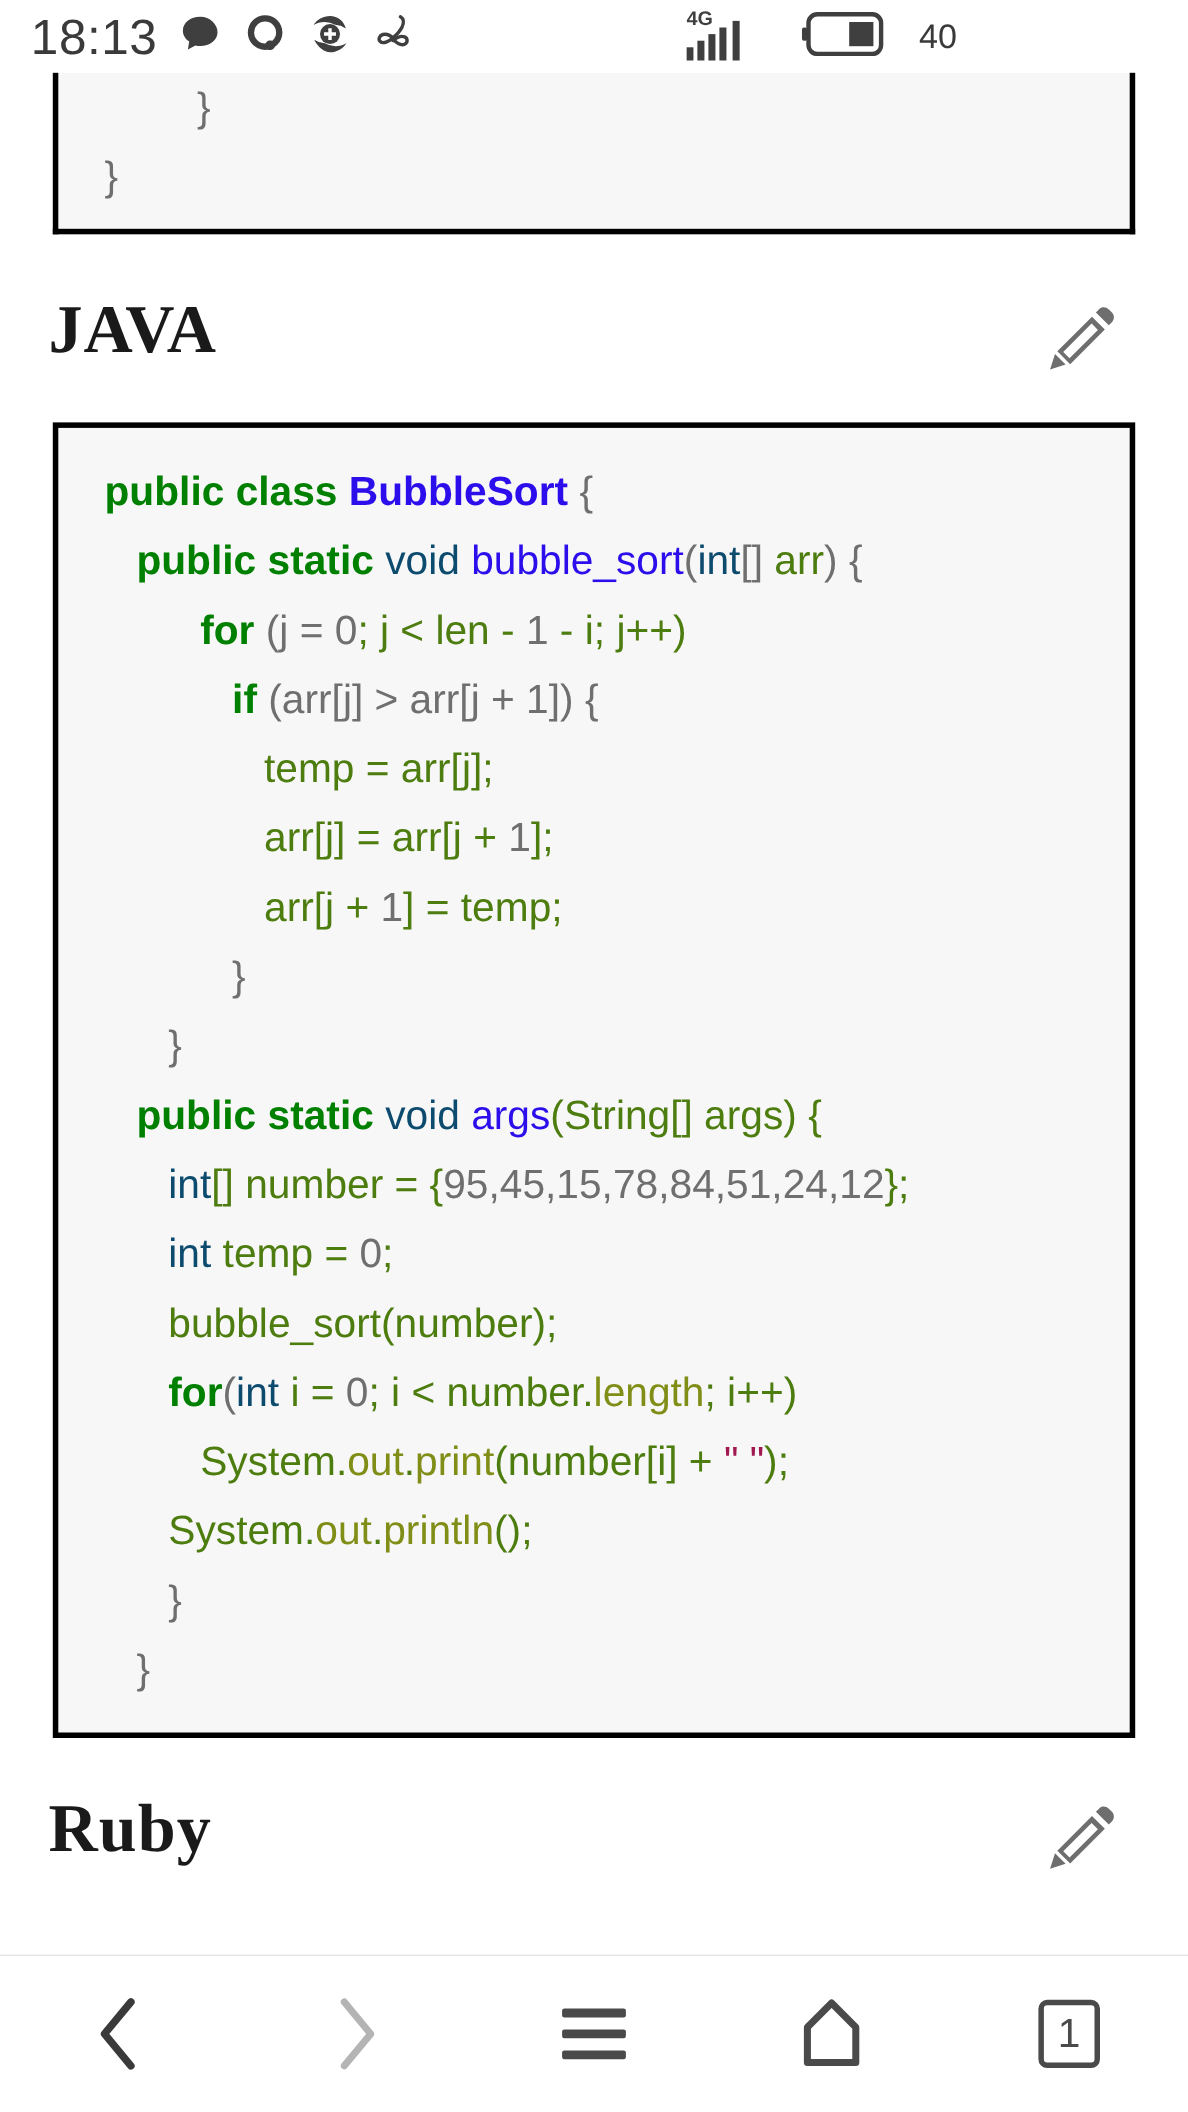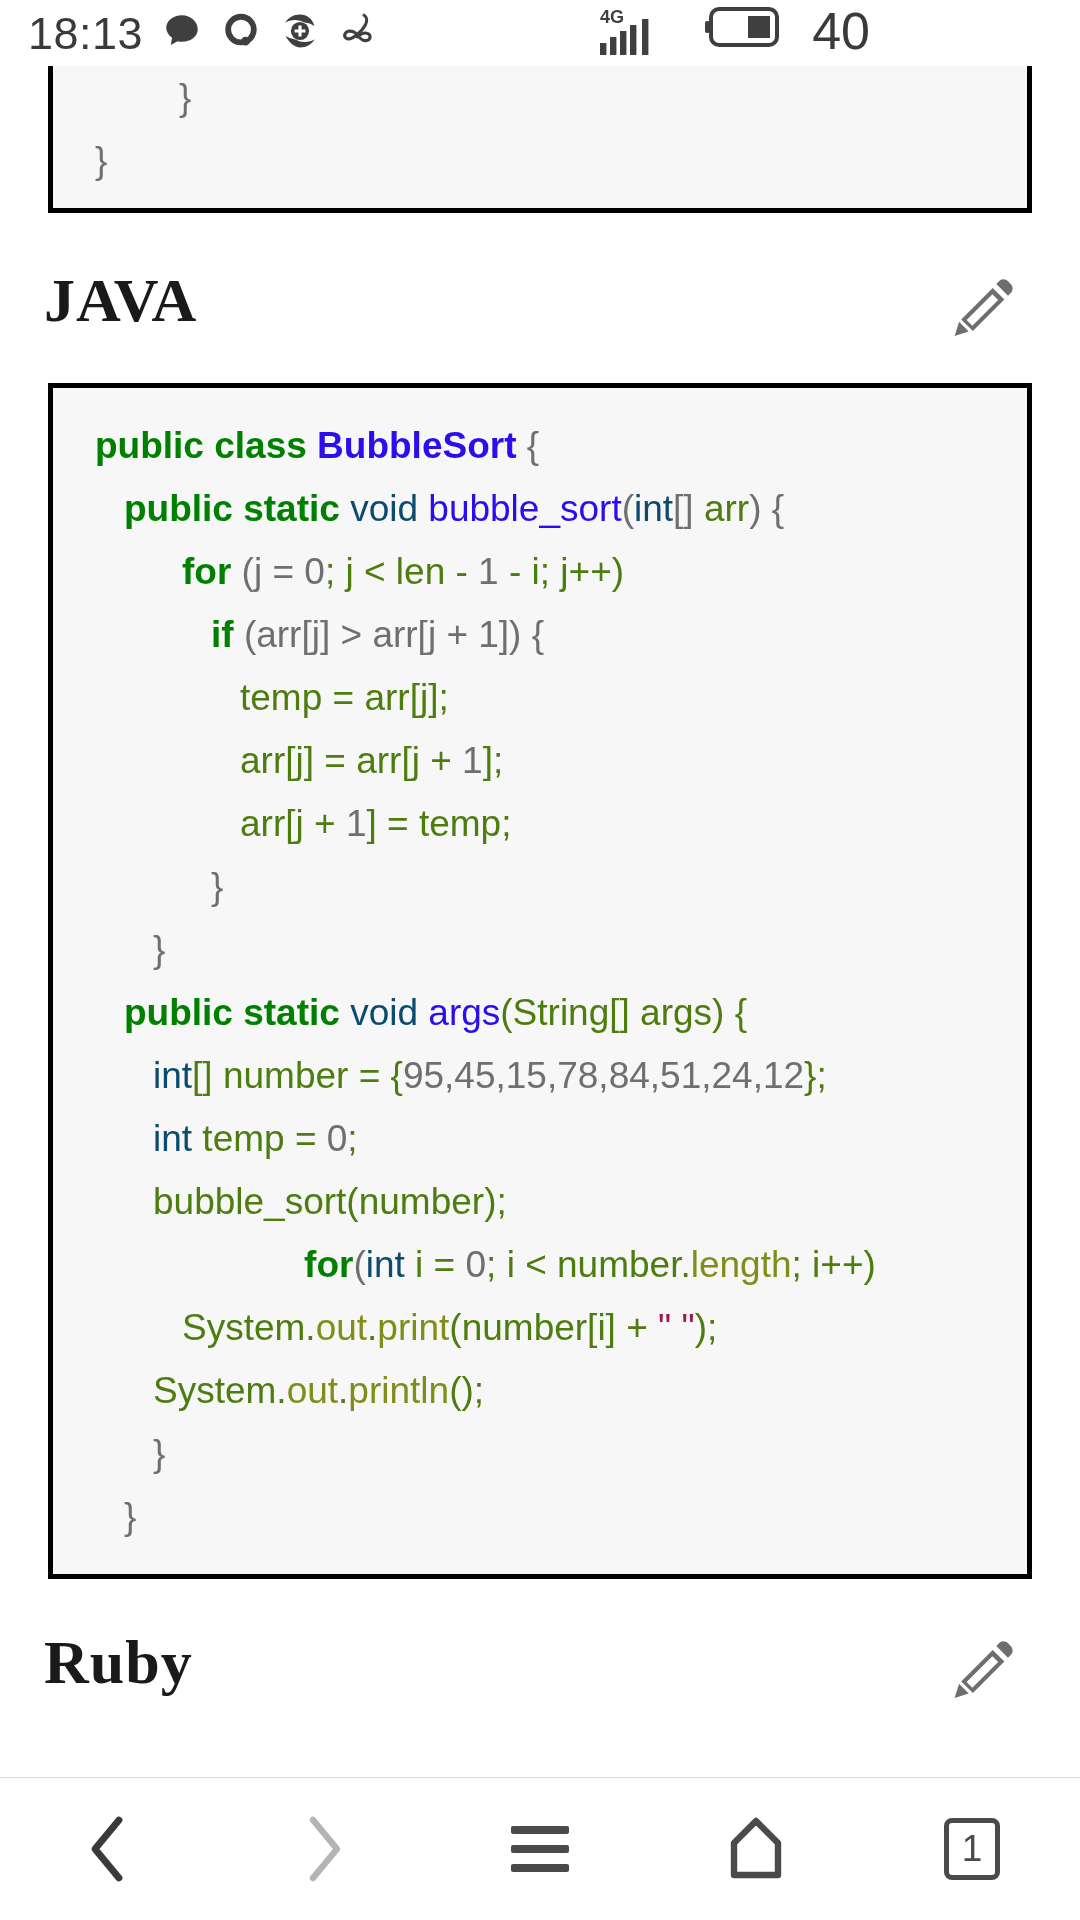--- a/index.html
+++ b/index.html
@@ -17,22 +17,22 @@
     display:flex; align-items:center; justify-content:space-between;
     padding:0 26px 0 28px; background:#fff;
   }
   .sb-left{ display:flex; align-items:center; gap:18px; }
   .sb-time{
     font-size:45px; color:#3a3a3a; letter-spacing:0.5px;
     font-family:"Liberation Sans", sans-serif; line-height:1;
   }
   .sb-icons{ display:flex; align-items:center; gap:17px; }
   .sb-ic{ display:block; }
-  .sb-right{ display:flex; gap:31px; }
-  .sb-batt-num{ font-size:52px; color:#3a3a3a; line-height:1; }
+  .sb-right{ display:flex; align-items:center; gap:31px; }
+  .sb-batt-num{ font-size:31px; color:#3a3a3a; line-height:1; }
 
   
   .content{
     position:absolute; top:66px; left:0; width:1080px; height:1710px;
     background:#fff; overflow:hidden;
   }
 
   .codebox{
     margin:0 48px; background:#f7f7f7;
     border:5px solid #000000;
@@ -175,21 +175,21 @@
         <div class="codeline" style="padding-left: 158px;"><span class="ctl">if</span><span class="pun"> (arr[j] &gt; arr[j + </span><span class="num">1</span><span class="pun">]) {</span></div>
         <div class="codeline" style="padding-left: 187px;"><span class="pl">temp = arr[j];</span></div>
         <div class="codeline" style="padding-left: 187px;"><span class="pl">arr[j] = arr[j + </span><span class="num">1</span><span class="pl">];</span></div>
         <div class="codeline" style="padding-left: 187px;"><span class="pl">arr[j + </span><span class="num">1</span><span class="pl">] = temp;</span></div>
         <div class="codeline" style="padding-left: 158px;"><span class="pun">}</span></div>
         <div class="codeline" style="padding-left: 100px;"><span class="pun">}</span></div>
         <div class="codeline" style="padding-left: 71px;"><span class="kw">public static </span><span class="prim">void </span><span class="fn">args</span><span class="pl">(String[] args) {</span></div>
         <div class="codeline" style="padding-left: 100px;"><span class="prim">int</span><span class="pl">[] number = {</span><span class="num">95,45,15,78,84,51,24,12</span><span class="pl">};</span></div>
         <div class="codeline" style="padding-left: 100px;"><span class="prim">int</span><span class="pl"> temp = </span><span class="num">0</span><span class="pl">;</span></div>
         <div class="codeline" style="padding-left: 100px;"><span class="pl">bubble_sort(number);</span></div>
-        <div class="codeline" style="padding-left: 100px; text-align: center;"><span class="ctl">for</span><span class="pun">(</span><span class="prim">int</span><span class="pl"> i = </span><span class="num">0</span><span class="pl">; i &lt; number.</span><span class="fld">length</span><span class="pl">; i++)</span></div>
+        <div class="codeline" style="padding-left: 100px;"><span class="ctl">for</span><span class="pun">(</span><span class="prim">int</span><span class="pl"> i = </span><span class="num">0</span><span class="pl">; i &lt; number.</span><span class="fld">length</span><span class="pl">; i++)</span></div>
         <div class="codeline" style="padding-left: 129px;"><span class="pl">System.</span><span class="fld">out</span><span class="pl">.</span><span class="fld">print</span><span class="pl">(number[i] + </span><span class="str">" "</span><span class="pl">);</span></div>
         <div class="codeline" style="padding-left: 100px;"><span class="pl">System.</span><span class="fld">out</span><span class="pl">.</span><span class="fld">println</span><span class="pl">();</span></div>
         <div class="codeline" style="padding-left: 100px;"><span class="pun">}</span></div>
         <div class="codeline" style="padding-left: 71px;"><span class="pun">}</span></div>
       </div>
   </div>
 
   <div class="sect-head cut">
     <span class="sect-title">Ruby</span>
     <span class="pencil">

